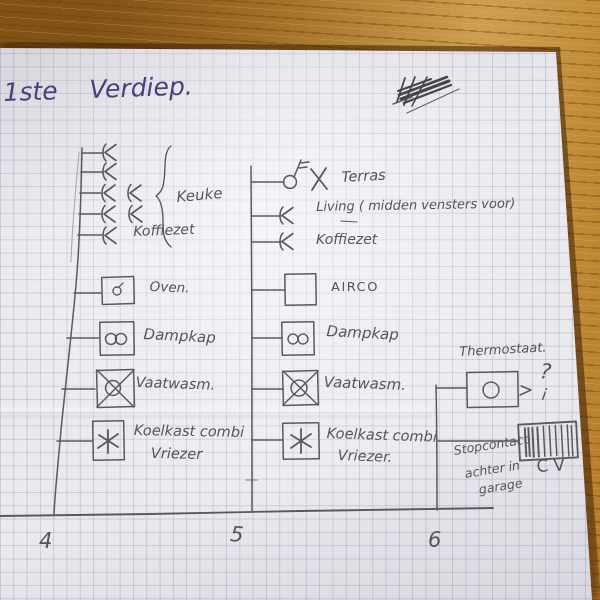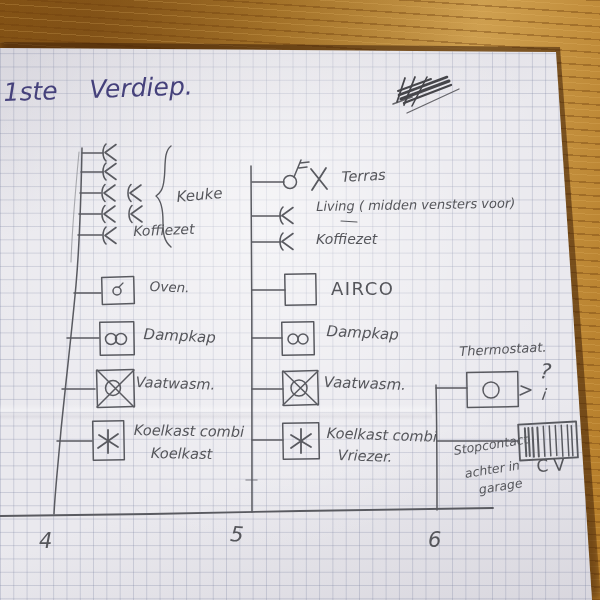--- a/index.html
+++ b/index.html
@@ -185,26 +185,26 @@
     </svg>
 
     <span class="hw ink" style="left:3px;top:80px;font-size:25px;transform:rotate(-2deg);word-spacing:24px;">1ste Verdiep.</span>
 
     <span class="hw" style="left:176px;top:190px;font-size:15px;transform:rotate(-5deg);">Keuke</span>
     <span class="hw" style="left:133px;top:224px;font-size:14px;transform:rotate(-2deg);">Koffiezet</span>
     <span class="hw" style="left:150px;top:280px;font-size:13.5px;transform:rotate(2deg);">Oven.</span>
     <span class="hw" style="left:144px;top:327px;font-size:15px;transform:rotate(3deg);">Dampkap</span>
     <span class="hw" style="left:136px;top:375px;font-size:14.5px;transform:rotate(2deg);">Vaatwasm.</span>
     <span class="hw" style="left:134px;top:423px;font-size:14.5px;transform:rotate(1deg);">Koelkast combi</span>
-    <span class="hw" style="left:151px;top:446px;font-size:14.5px;transform:rotate(1deg);">Koelkast</span>
+    <span class="hw" style="left:151px;top:446px;font-size:14.5px;transform:rotate(1deg);">Vriezer</span>
 
     <span class="hw" style="left:341px;top:170px;font-size:14.5px;transform:rotate(-3deg);">Terras</span>
     <span class="hw" style="left:316px;top:200px;font-size:13px;transform:rotate(-1deg);">Living ( midden vensters voor)</span>
     <span class="hw" style="left:316px;top:232px;font-size:14px;">Koffiezet</span>
-    <span class="hw print" style="left:331px;top:280px;font-size:18px;letter-spacing:1.5px;">AIRCO</span>
+    <span class="hw print" style="left:331px;top:280px;font-size:13px;letter-spacing:1.5px;">AIRCO</span>
     <span class="hw" style="left:327px;top:324px;font-size:15px;transform:rotate(3deg);">Dampkap</span>
     <span class="hw" style="left:324px;top:375px;font-size:15px;transform:rotate(2deg);">Vaatwasm.</span>
     <span class="hw" style="left:327px;top:426px;font-size:14.5px;transform:rotate(2deg);">Koelkast combi</span>
     <span class="hw" style="left:338px;top:448px;font-size:14.5px;transform:rotate(2deg);">Vriezer.</span>
 
     <span class="hw" style="left:459px;top:345px;font-size:13px;transform:rotate(-3deg);">Thermostaat.</span>
     <span class="hw" style="left:541px;top:361px;font-size:21px;transform:rotate(6deg);">?</span>
     <span class="hw" style="left:543px;top:387px;font-size:16px;transform:rotate(8deg);">i</span>
     <span class="hw print" style="left:536px;top:458px;font-size:17px;letter-spacing:5px;transform:rotate(-3deg);">CV</span>
     <span class="hw" style="left:453px;top:445px;font-size:12.5px;transform:rotate(-9deg);">Stopcontact</span>

